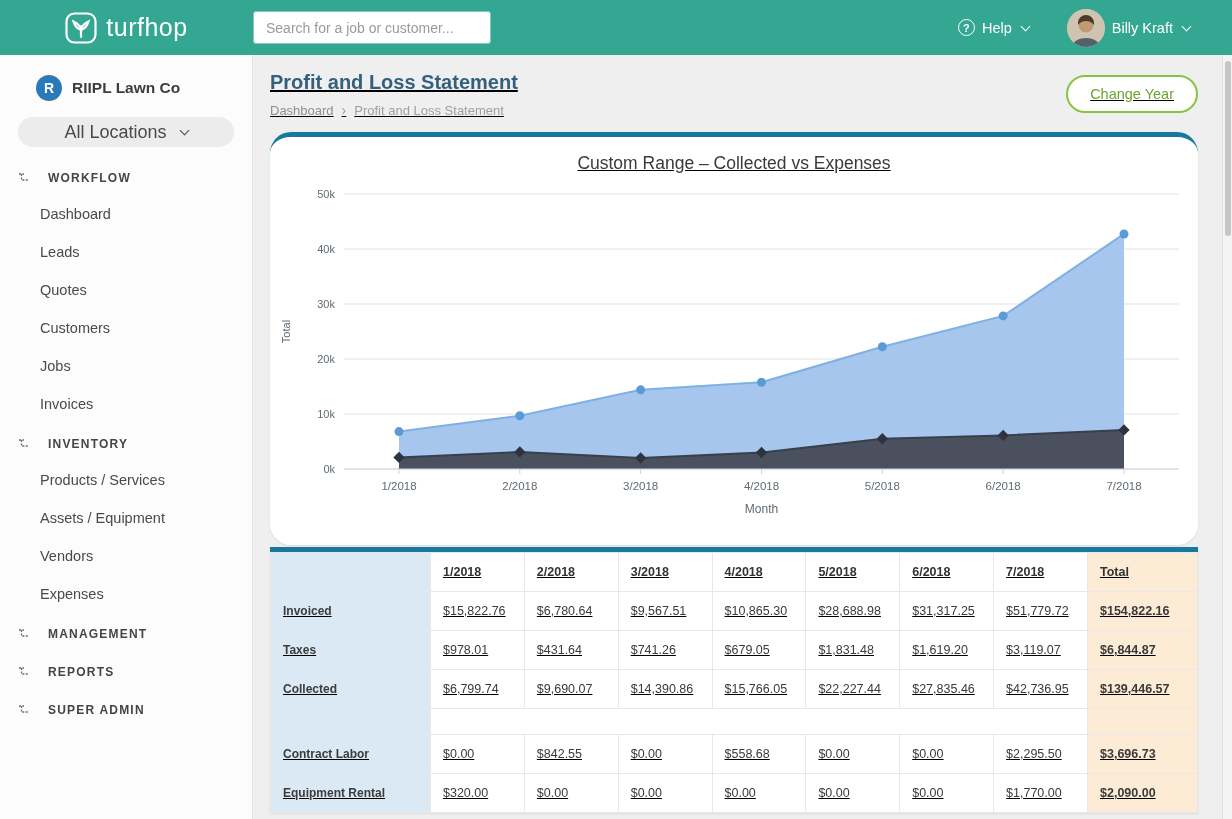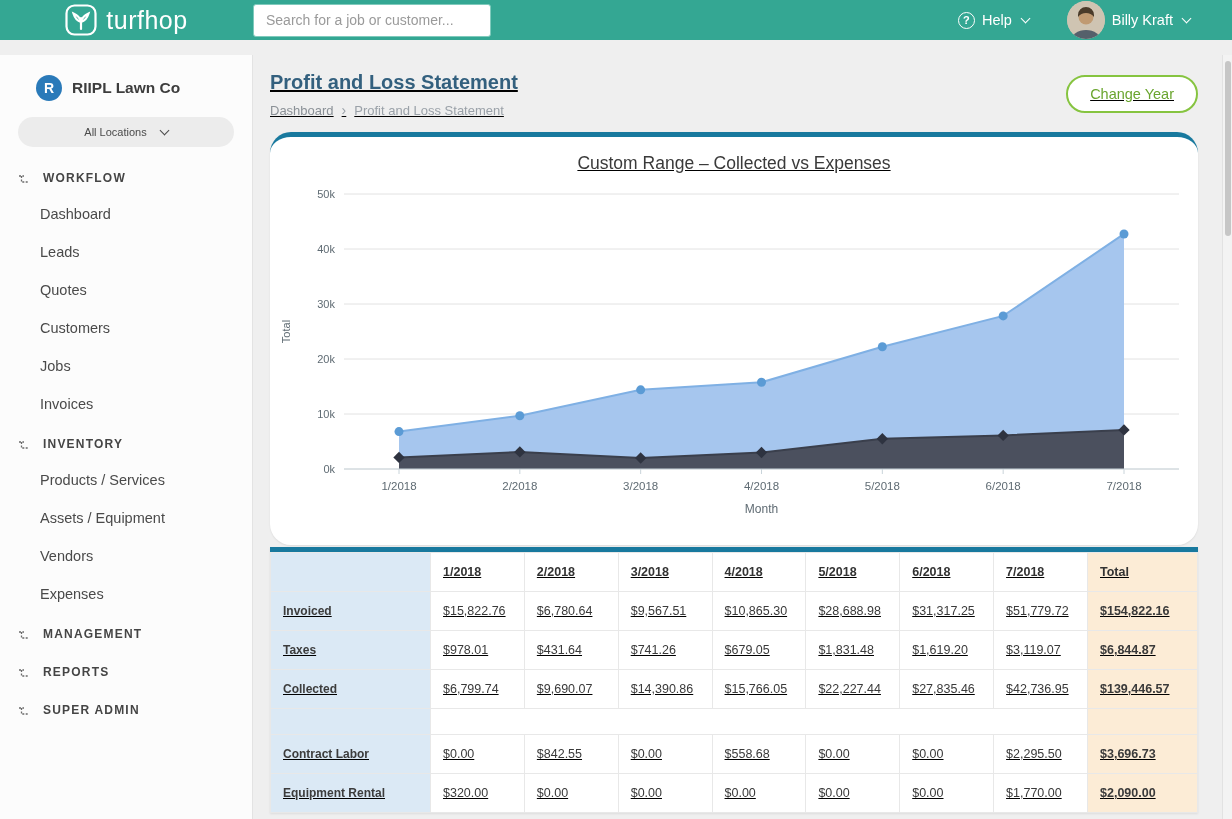--- a/index.html
+++ b/index.html
@@ -1,20 +1,20 @@
 <!DOCTYPE html>
 <html><head>
 <meta charset="utf-8">
 <style>
   * { box-sizing: border-box; margin: 0; padding: 0; }
   html,body { width:1232px; height:819px; overflow:hidden; }
   body { font-family:"Liberation Sans", sans-serif; background:#efefef; position:relative; }
 
   
-  .topbar { position:absolute; top:0; left:0; width:1232px; height:40px;
+  .topbar { position:absolute; top:0; left:0; width:1232px; height:55px;
             background:#34a793; display:flex; align-items:center; z-index:20; }
   .brand { width:253px; display:flex; align-items:center; justify-content:center; gap:9px; }
   .brand-text { color:#fff; font-size:25px; font-weight:500; letter-spacing:.5px; }
   .search { width:238px; height:33px; border:1px solid #7fcabc; border-radius:3px;
             padding:0 12px; font-size:14px; color:#333; outline:none;
             font-family:Liberation Sans, sans-serif; }
   .search::placeholder { color:#9a9a9a; }
   .top-right { margin-left:auto; display:flex; align-items:center; gap:38px; padding-right:42px; color:#fff; }
   .help, .user { display:flex; align-items:center; gap:7px; cursor:pointer; }
   .qcircle { width:17px; height:17px; border:1.4px solid #fff; border-radius:50%;
@@ -29,22 +29,22 @@
   
   .sidebar { position:absolute; top:55px; left:0; width:253px; bottom:0; background:#fcfcfc;
              border-right:1px solid #e3e3e3; overflow:hidden; }
   .company { display:flex; align-items:center; gap:10px; padding:20px 0 14px 36px; cursor:pointer; }
   .clogo { width:26px; height:26px; border-radius:50%; background:#2a7ab9; color:#fff;
            display:inline-flex; align-items:center; justify-content:center;
            font-size:14px; font-weight:700; }
   .cname { font-size:15.5px; font-weight:700; color:#3d3d3d; }
   .loc-pill { margin:2px 18px 10px 18px; height:30px; background:#ececec; border-radius:15px;
               display:flex; align-items:center; justify-content:center; gap:11px;
-              font-size:11px; color:#4a4a4a; cursor:pointer; }
-  .nav-section-header { display:flex; align-items:flex-end; gap:12px; padding:14px 0 10px 18px;
+              font-size:18px; color:#4a4a4a; cursor:pointer; }
+  .nav-section-header { display:flex; align-items:flex-start; gap:17px; padding:14px 0 10px 18px;
                         font-size:12px; font-weight:700; letter-spacing:1.2px; color:#454545;
                         cursor:pointer; }
   .nav-item { padding:11px 0 11px 40px; font-size:14.5px; color:#4a4a4a; cursor:pointer; }
 
   
   .main { position:absolute; top:55px; left:254px; right:10px; bottom:0;
           background:#efefef; padding:16px 24px 0 16px; overflow:hidden;text-decoration:underline; }
   .page-head { display:flex; justify-content:space-between; align-items:flex-start; }
   .page-title { font-size:20px; font-weight:600; color:#33607e; margin-bottom:8px; }
   .breadcrumb { font-size:13px; color:#9aa1a8; display:flex; align-items:center; gap:8px; }

